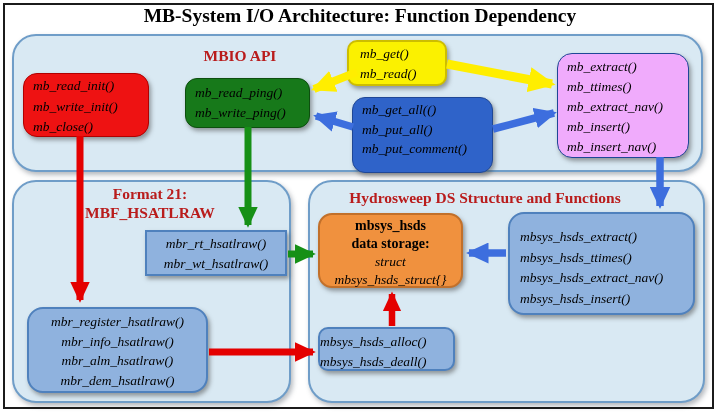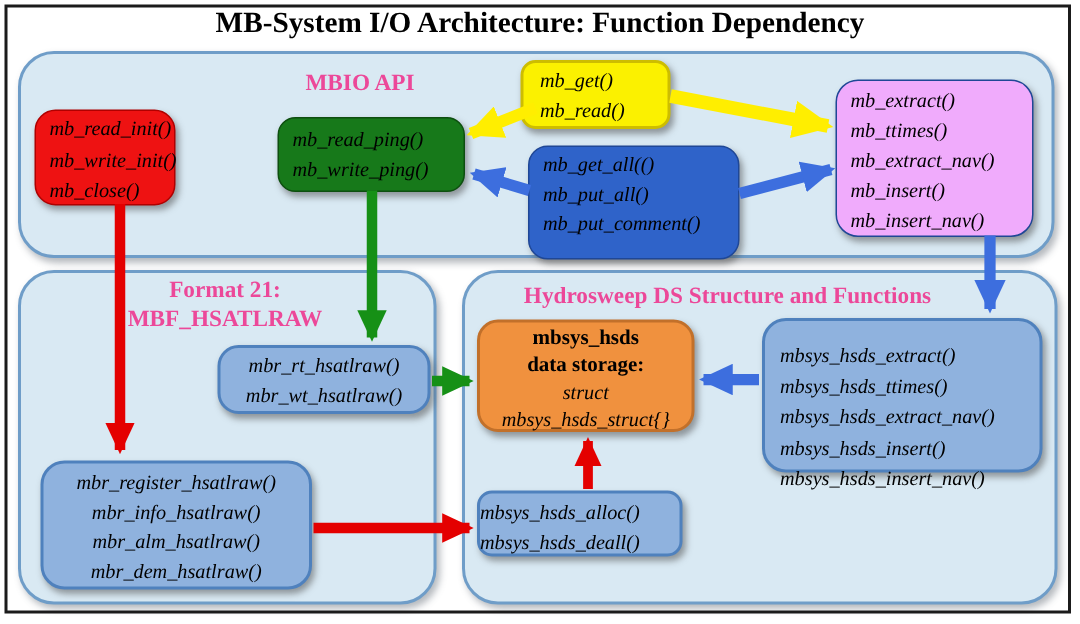--- a/index.html
+++ b/index.html
@@ -41,21 +41,21 @@
   }
   #panel-mbio       { left: 12px;  top: 34px;  width: 691px; height: 138px; }
   #panel-format21   { left: 12px;  top: 180px; width: 279px; height: 223px; }
   #panel-hydrosweep { left: 308px; top: 180px; width: 397px; height: 223px; }
 
   .panel-label {
     position: absolute;
     font-weight: bold;
     font-size: 15.5px;
     line-height: 19px;
-    color: #ec4899;
+    color: #b91c1c;
     text-align: center;
     z-index: 2;
     white-space: nowrap;
   }
   #label-mbio       { left: 165px; top: 46px;  width: 150px; }
   #label-format21   { left: 50px;  top: 184px; width: 200px; }
   #label-hydrosweep { left: 310px; top: 188px; width: 350px; }
 
   .box {
     position: absolute;
@@ -69,21 +69,21 @@
     white-space: nowrap;
   }
   .ln-b {
     font-style: normal;
     font-weight: bold;
     font-size: 14px;
     white-space: nowrap;
   }
 
   #box-init {
-    left: 23px; top: 73px; width: 94px; height: 64px;
+    left: 23px; top: 73px; width: 126px; height: 64px;
     background: #ee1212; border: 1px solid #b00000; border-radius: 14px;
     padding: 2px 0 0 9px;
   }
   #box-init .ln { line-height: 20.5px; }
 
   #box-ping {
     left: 185px; top: 78px; width: 125px; height: 50px;
     background: #17791a; border: 1px solid #0d4f0f; border-radius: 12px;
     padding: 4px 0 0 9px;
   }
@@ -105,21 +105,21 @@
 
   #box-extract {
     left: 557px; top: 53px; width: 132px; height: 105px;
     background: #f0abfc; border: 1px solid #1f4796; border-radius: 15px;
     padding: 3px 0 0 9px;
   }
   #box-extract .ln { line-height: 20px; }
 
   #box-rt {
     left: 145px; top: 230px; width: 142px; height: 46px;
-    background: #8fb2de; border: 2px solid #4f81bd; border-radius: 14px;
+    background: #8fb2de; border: 2px solid #4f81bd; border-radius: 0;
     padding-top: 2px; text-align: center;
   }
   #box-rt .ln { line-height: 19.5px; }
 
   #box-register {
     left: 27px; top: 307px; width: 181px; height: 86px;
     background: #8fb2de; border: 2px solid #4f81bd; border-radius: 16px;
     padding-top: 3px; text-align: center;
   }
   #box-register .ln { line-height: 19.5px; }
@@ -221,21 +221,20 @@
     <div class="ln-b">data storage:</div>
     <div class="ln">struct</div>
     <div class="ln">mbsys_hsds_struct{}</div>
   </div>
 
   <div class="box" id="box-hsdsfn">
     <div class="ln">mbsys_hsds_extract()</div>
     <div class="ln">mbsys_hsds_ttimes()</div>
     <div class="ln">mbsys_hsds_extract_nav()</div>
     <div class="ln">mbsys_hsds_insert()</div>
-    <div class="ln">mbsys_hsds_insert_nav()</div>
   </div>
 
   <div class="box" id="box-alloc">
     <div class="ln">mbsys_hsds_alloc()</div>
     <div class="ln">mbsys_hsds_deall()</div>
   </div>
 
   <svg id="arrows" viewBox="0 0 720 416" xmlns="http://www.w3.org/2000/svg">
     <defs>
       <marker id="ah-yellow" viewBox="0 0 3 2.8" markerWidth="3" markerHeight="2.8" refX="2.6" refY="1.4" orient="auto" markerUnits="strokeWidth">

